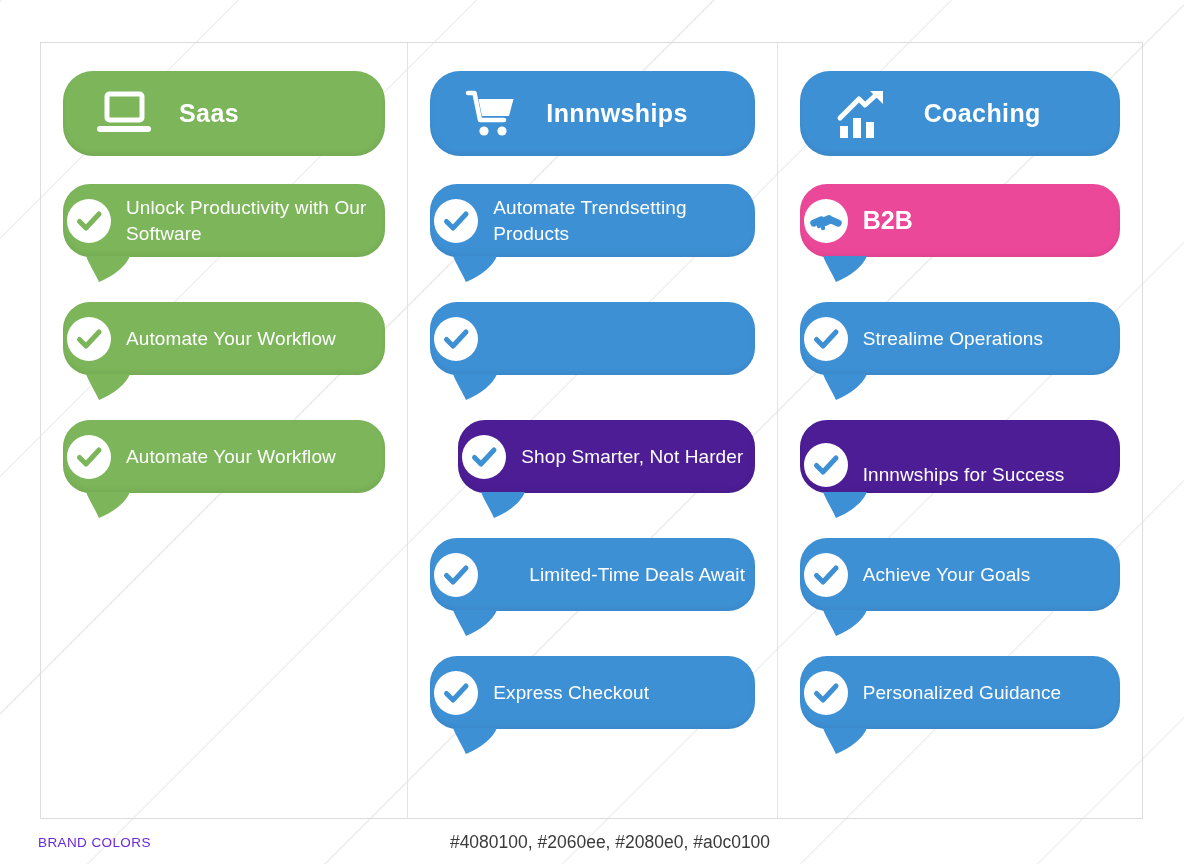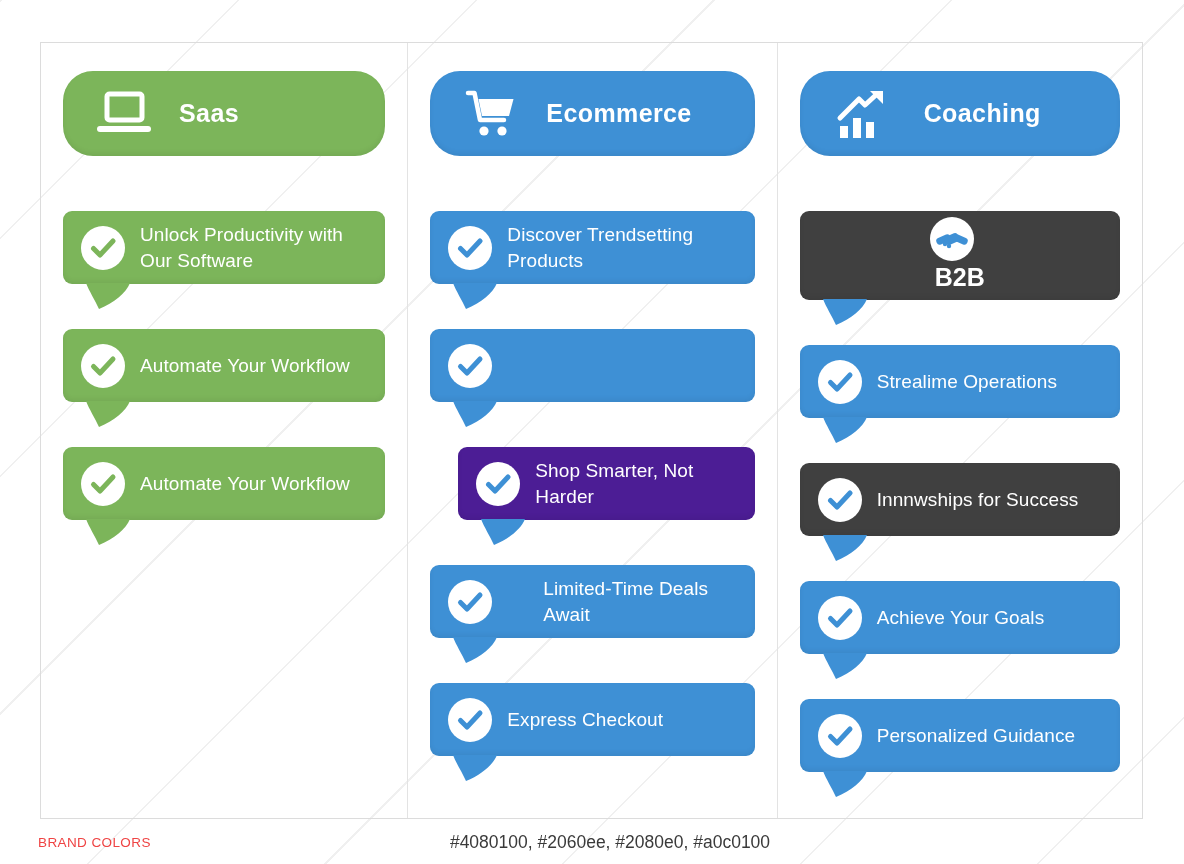--- a/index.html
+++ b/index.html
@@ -12,37 +12,37 @@
   .panel{
     position:absolute;left:40px;top:42px;width:1103px;height:777px;
     border:1px solid #dcdcdc;box-sizing:border-box;display:flex;
   }
   .col{width:367px;box-sizing:border-box;padding:28px 22px 0 22px;}
   .col+.col{border-left:1px solid #e3e3e3;}
   .col:nth-child(2){width:370px;}
   .col:nth-child(3){width:366px;}
 
   .bubble{
-    position:relative;border-radius:9px;color:#fff;display:flex;align-items:center;
-    min-height:73px;padding:6px 18px;box-sizing:border-box;
+    position:relative;border-radius:27px;color:#fff;display:flex;align-items:center;
+    min-height:73px;padding:6px 4px;box-sizing:border-box;
     box-shadow:inset 0 -3px 5px rgba(0,0,0,0.06);
   }
   .bubble .txt{font-size:19px;line-height:1.32;letter-spacing:0.1px;}
   .bubble .check{width:44px;height:44px;flex:0 0 44px;margin-right:15px;}
   .bubble .tail{position:absolute;left:23px;top:100%;margin-top:-1px;width:45px;height:26px;display:block;}
   .bubble-item{margin-bottom:45px;}
   .bubble-header{
-    min-height:85px;border-radius:30px;margin-bottom:55px;padding:6px 20px 6px 32px;
+    min-height:85px;border-radius:30px;margin-bottom:28px;padding:6px 20px 6px 32px;
   }
   .bubble-header .hicon{width:58px;height:52px;flex:0 0 58px;margin-right:26px;}
   .bubble-header .txt{font-size:25px;font-weight:700;letter-spacing:0.4px;}
   .txt-title{font-size:25px !important;font-weight:700;letter-spacing:0.4px;}
 
   .footer-label{
-    position:absolute;left:38px;top:835px;font-size:13.5px;color:#ef4444;
+    position:absolute;left:38px;top:835px;font-size:13.5px;color:#6d28d9;
     letter-spacing:0.4px;
   }
   .footer-colors{
     position:absolute;left:0;top:832px;width:1184px;text-align:center;
     font-size:17.5px;color:#3a3a3a;padding-left:18px;
   }
 </style>
 </head>
 <body>
 
@@ -87,28 +87,28 @@
       </div>
     </div>
     <div class="col">
       <div class="bubble bubble-header" style="background: rgb(62, 144, 213);">
         <span class="hicon"><svg viewBox="0 0 58 52" fill="none">
             <path d="M6 5 h6.5 l5.5 27 h24" stroke="#fff" stroke-width="4.5" stroke-linecap="round" stroke-linejoin="round"></path>
             <path d="M16.5 11 h35 l-4.5 17 h-27 z" fill="#fff"></path>
             <circle cx="22" cy="43" r="4.6" fill="#fff"></circle>
             <circle cx="40" cy="43" r="4.6" fill="#fff"></circle>
           </svg></span>
-        <span class="txt">Ecommerce</span>
-      </div>
-      <div class="bubble bubble-item" style="background: rgb(62, 144, 213);">
-        <span class="check"><svg viewBox="0 0 44 44">
-            <circle cx="22" cy="22" r="22" fill="#fff"></circle>
-            <path d="M12.5 22.5 l6.5 6.5 13-14" stroke="#3e90d5" stroke-width="5" fill="none" stroke-linecap="round" stroke-linejoin="round"></path>
-          </svg></span>
-        <span class="txt">Discover Trendsetting Products</span>
+        <span class="txt">Innnwships</span>
+      </div>
+      <div class="bubble bubble-item" style="background: rgb(62, 144, 213);">
+        <span class="check"><svg viewBox="0 0 44 44">
+            <circle cx="22" cy="22" r="22" fill="#fff"></circle>
+            <path d="M12.5 22.5 l6.5 6.5 13-14" stroke="#3e90d5" stroke-width="5" fill="none" stroke-linecap="round" stroke-linejoin="round"></path>
+          </svg></span>
+        <span class="txt">Automate Trendsetting Products</span>
         <svg class="tail" viewBox="0 0 45 26" preserveAspectRatio="none">
           <path d="M0 0 H44 C40 10 28 20 13 26 C9 17 3 8 0 0 Z" fill="#3e90d5"></path>
         </svg>
       </div>
       <div class="bubble bubble-item" style="background: rgb(62, 144, 213);">
         <span class="check"><svg viewBox="0 0 44 44">
             <circle cx="22" cy="22" r="22" fill="#fff"></circle>
             <path d="M12.5 22.5 l6.5 6.5 13-14" stroke="#3e90d5" stroke-width="5" fill="none" stroke-linecap="round" stroke-linejoin="round"></path>
           </svg></span>
         <svg class="tail" viewBox="0 0 45 26" preserveAspectRatio="none">
@@ -150,21 +150,21 @@
       <div class="bubble bubble-header" style="background: rgb(62, 144, 213); gap: 8px;">
         <span class="hicon"><svg viewBox="0 0 58 52" fill="none">
             <rect x="8" y="38" width="8" height="12" fill="#fff"></rect>
             <rect x="21" y="30" width="8" height="20" fill="#fff"></rect>
             <rect x="34" y="34" width="8" height="16" fill="#fff"></rect>
             <path d="M8 30 L27 11 L33 17 L45 6" stroke="#fff" stroke-width="5" stroke-linecap="round" stroke-linejoin="round"></path>
             <path d="M38 3 h13 v13 z" fill="#fff"></path>
           </svg></span>
         <span class="txt">Coaching</span>
       </div>
-      <div class="bubble bubble-item" style="background: #404040; flex-direction: column;">
+      <div class="bubble bubble-item" style="background: #ec4899;">
         <span class="check"><svg viewBox="0 0 44 44">
             <circle cx="22" cy="22" r="22" fill="#fff"></circle>
             <g fill="#3e90d5">
               <rect x="6" y="19" width="15" height="7" rx="3.2" transform="rotate(-24 13.5 22.5)"></rect>
               <rect x="23" y="19" width="15" height="7" rx="3.2" transform="rotate(24 30.5 22.5)"></rect>
               <rect x="15" y="17.5" width="14" height="9" rx="3" transform="rotate(-24 22 22)"></rect>
               <circle cx="15" cy="27" r="2.2"></circle>
               <circle cx="19" cy="29" r="2.2"></circle>
             </g>
           </svg></span>
@@ -176,21 +176,21 @@
       <div class="bubble bubble-item" style="background: rgb(62, 144, 213);">
         <span class="check"><svg viewBox="0 0 44 44">
             <circle cx="22" cy="22" r="22" fill="#fff"></circle>
             <path d="M12.5 22.5 l6.5 6.5 13-14" stroke="#3e90d5" stroke-width="5" fill="none" stroke-linecap="round" stroke-linejoin="round"></path>
           </svg></span>
         <span class="txt">Strealime Operations</span>
         <svg class="tail" viewBox="0 0 45 26" preserveAspectRatio="none">
           <path d="M0 0 H44 C40 10 28 20 13 26 C9 17 3 8 0 0 Z" fill="#3e90d5"></path>
         </svg>
       </div>
-      <div class="bubble bubble-item" style="background: #404040;">
+      <div class="bubble bubble-item" style="background: #4c1d95; align-items: flex-end;">
         <span class="check"><svg viewBox="0 0 44 44">
             <circle cx="22" cy="22" r="22" fill="#fff"></circle>
             <path d="M12.5 22.5 l6.5 6.5 13-14" stroke="#3e90d5" stroke-width="5" fill="none" stroke-linecap="round" stroke-linejoin="round"></path>
           </svg></span>
         <span class="txt">Innnwships for Success</span>
         <svg class="tail" viewBox="0 0 45 26" preserveAspectRatio="none">
           <path d="M0 0 H44 C40 10 28 20 13 26 C9 17 3 8 0 0 Z" fill="#3e90d5"></path>
         </svg>
       </div>
       <div class="bubble bubble-item" style="background: rgb(62, 144, 213);">

